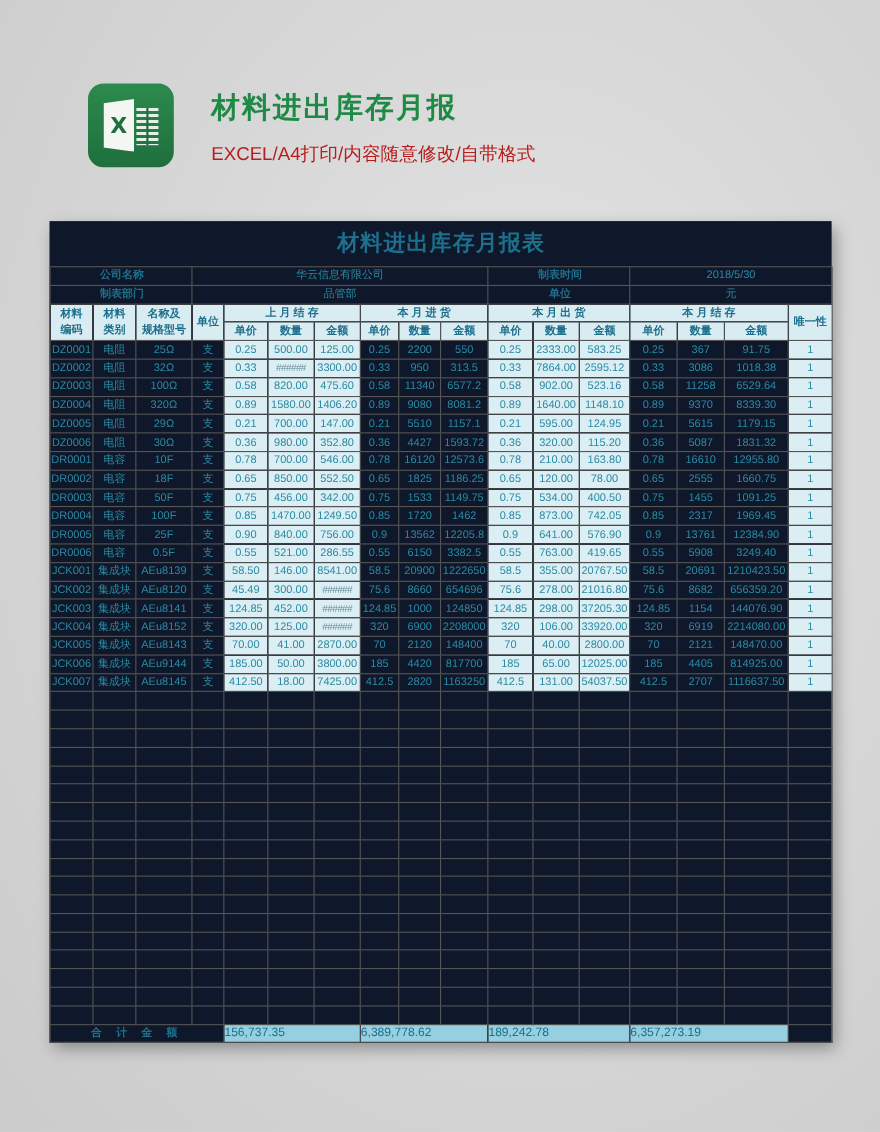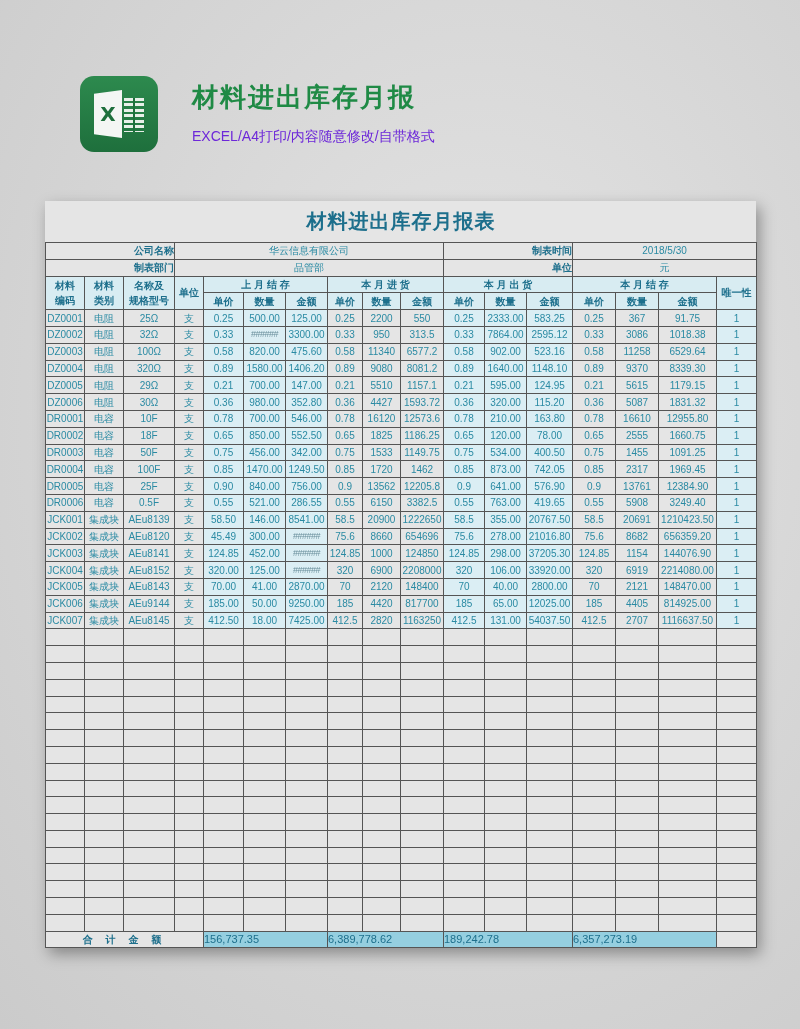--- a/index.html
+++ b/index.html
@@ -24,35 +24,35 @@
     background:
       repeating-linear-gradient(180deg, #e8efe9 0 3px, transparent 3px 5.5px);
   }
   .xl-grid::after{ content:""; position:absolute; left:9px; top:0; width:2px; height:100%; background:#1e6f3c; }
   .hero-title {
     position:absolute; left:112px; top:4px; white-space:nowrap;
     font-size:26px; font-weight:bold; color:#1f8a45; letter-spacing:2px;
   }
   .hero-sub {
     position:absolute; left:112px; top:52px; white-space:nowrap;
-    font-size:14px; color:#6d28d9;
+    font-size:17px; color:#b91c1c;
   }
   .sheet {
     position:absolute; left:45px; top:201px; width:711px; height:747px;
-    background:#e5e5e5; box-shadow: 4px 6px 14px rgba(0,0,0,0.35);
+    background:#0f172a; box-shadow: 4px 6px 14px rgba(0,0,0,0.35);
   }
   table { border-collapse:collapse; table-layout:fixed; width:711px; }
   td {
     border:1px solid #555; padding:0; height:15.8px; font-size:10px; color:#2a8aa3;
     text-align:center; white-space:nowrap; overflow:hidden; line-height:15px;
   }
   .title-cell {
     border:none; border-bottom:1px solid #555; height:41px; font-size:20px; font-weight:bold; color:#1d6f8c; letter-spacing:1px;
   }
-  .lbl { text-align:right; font-weight:bold; color:#1d6f8c; padding-left:2px; }
+  .lbl { text-align:center; font-weight:bold; color:#1d6f8c; padding-left:2px; }
   .hd { background:#d8ecf2; font-weight:bold; color:#1d6f8c; }
   .blue { background:#dbeef4; }
   .hash { color:#6a8f9c; font-size:9px; letter-spacing:-0.5px; }
   .tot-lbl { font-weight:bold; color:#1d6f8c; letter-spacing:5px; }
   .tot { background:#95cfe0; text-align:left; padding-right:6px; color:#1d6f8c; font-size:11px; }
 </style>
 </head>
 <body>
 
 <div class="hero">
@@ -460,21 +460,21 @@
           <td class="">148470.00</td>
           <td class="blue">1</td>
         </tr>
         <tr>
           <td class="">JCK006</td>
           <td class="">集成块</td>
           <td class="">AEu9144</td>
           <td class="">支</td>
           <td class="blue">185.00</td>
           <td class="blue">50.00</td>
-          <td class="blue">9250.00</td>
+          <td class="blue">3800.00</td>
           <td class="">185</td>
           <td class="">4420</td>
           <td class="">817700</td>
           <td class="blue">185</td>
           <td class="blue">65.00</td>
           <td class="blue">12025.00</td>
           <td class="">185</td>
           <td class="">4405</td>
           <td class="">814925.00</td>
           <td class="blue">1</td>

